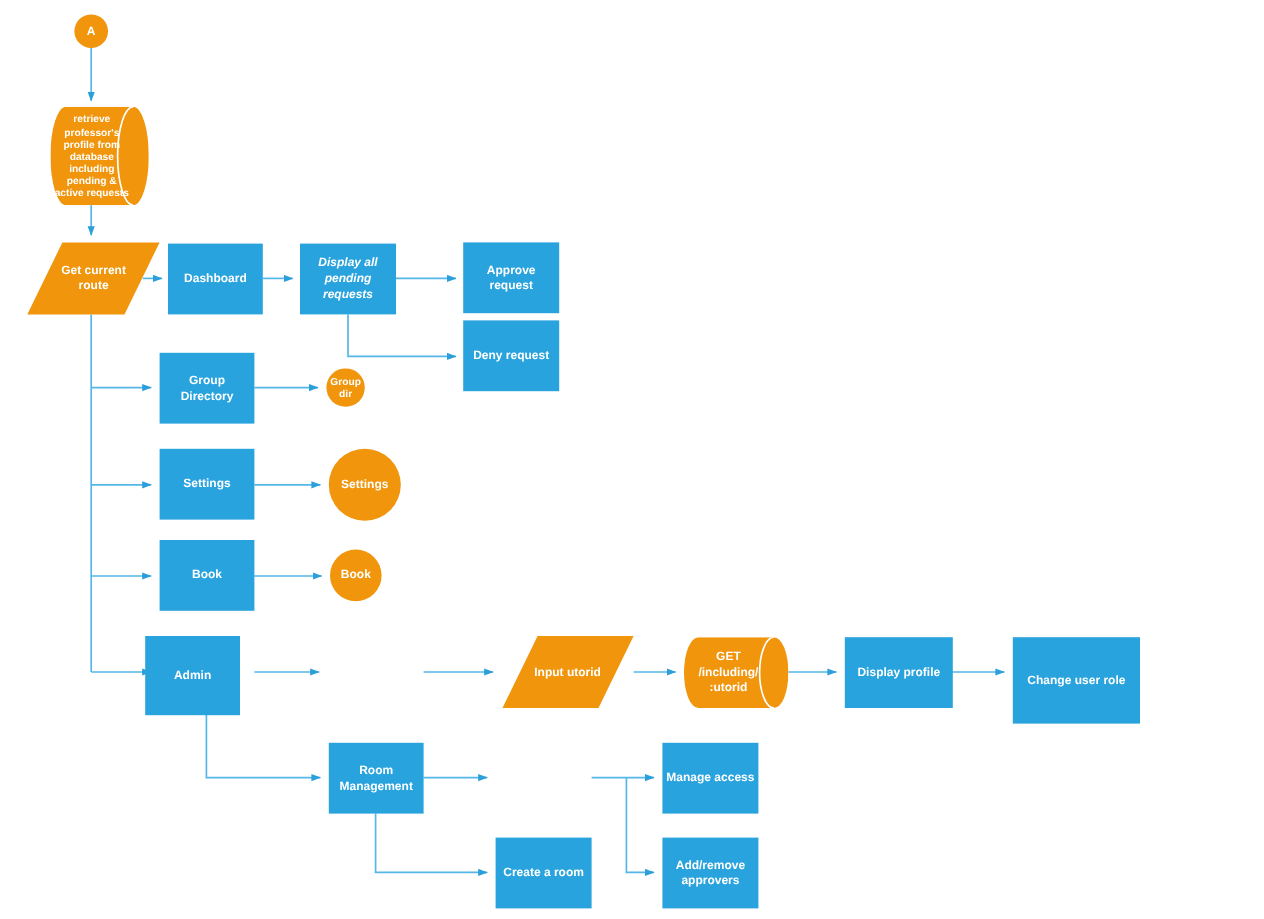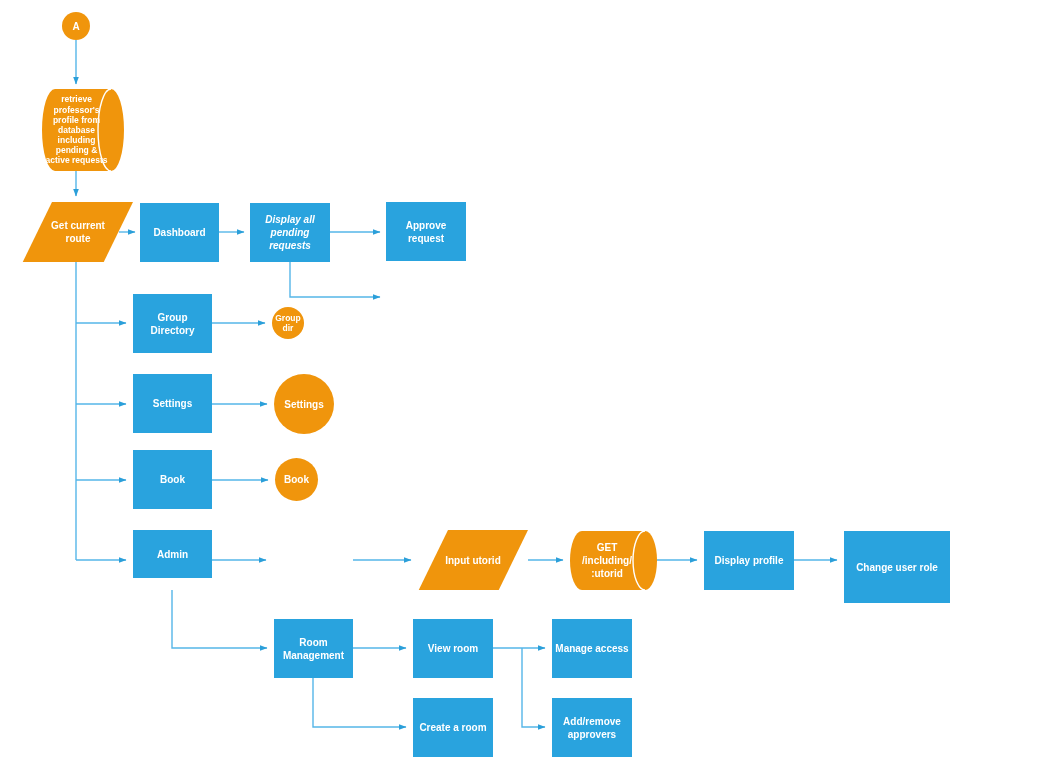--- a/index.html
+++ b/index.html
@@ -96,20 +96,24 @@
     <div class="shape rect"></div>
     <div class="label">Display all pending
 requests</div>
   </div>
 
   <div class="node" style="left:386px;top:202px;width:80px;height:59px;">
     <div class="shape rect"></div>
     <div class="label">Approve request</div>
   </div>
 
+  <div class="node" style="left:386px;top:267px;width:80px;height:59px;">
+    <div class="shape rect"></div>
+    <div class="label">Deny request</div>
+  </div>
 
   <div class="node" style="left:133px;top:294px;width:79px;height:59px;">
     <div class="shape rect"></div>
     <div class="label">Group Directory</div>
   </div>
 
   <div class="node" style="left:272px;top:307px;width:32px;height:32px;">
     <div class="shape circle"></div>
     <div class="label small">Group
 dir</div>
@@ -128,21 +132,21 @@
   <div class="node" style="left:133px;top:450px;width:79px;height:59px;">
     <div class="shape rect"></div>
     <div class="label">Book</div>
   </div>
 
   <div class="node" style="left:275px;top:458px;width:43px;height:43px;">
     <div class="shape circle"></div>
     <div class="label">Book</div>
   </div>
 
-  <div class="node" style="left:133px;top:530px;width:79px;height:48px;">
+  <div class="node" style="left:121px;top:530px;width:79px;height:66px;">
     <div class="shape rect"></div>
     <div class="label">Admin</div>
   </div>
 
 
   <div class="node" style="left:418px;top:530px;width:110px;height:60px;">
     <div class="shape para" style="left:30px;width:80px;"></div>
     <div class="label">Input utorid</div>
   </div>
 
@@ -163,24 +167,20 @@
   <div class="node" style="left:844px;top:531px;width:79px;height:72px;padding-left:27px;">
     <div class="shape rect"></div>
     <div class="label">Change user role</div>
   </div>
 
   <div class="node" style="left:274px;top:619px;width:79px;height:59px;">
     <div class="shape rect"></div>
     <div class="label">Room Management</div>
   </div>
 
-  <div class="node" style="left:413px;top:619px;width:80px;height:59px;">
-    <div class="shape rect"></div>
-    <div class="label">View room</div>
-  </div>
 
   <div class="node" style="left:552px;top:619px;width:80px;height:59px;">
     <div class="shape rect"></div>
     <div class="label">Manage access</div>
   </div>
 
   <div class="node" style="left:413px;top:698px;width:80px;height:59px;">
     <div class="shape rect"></div>
     <div class="label">Create a room</div>
   </div>

